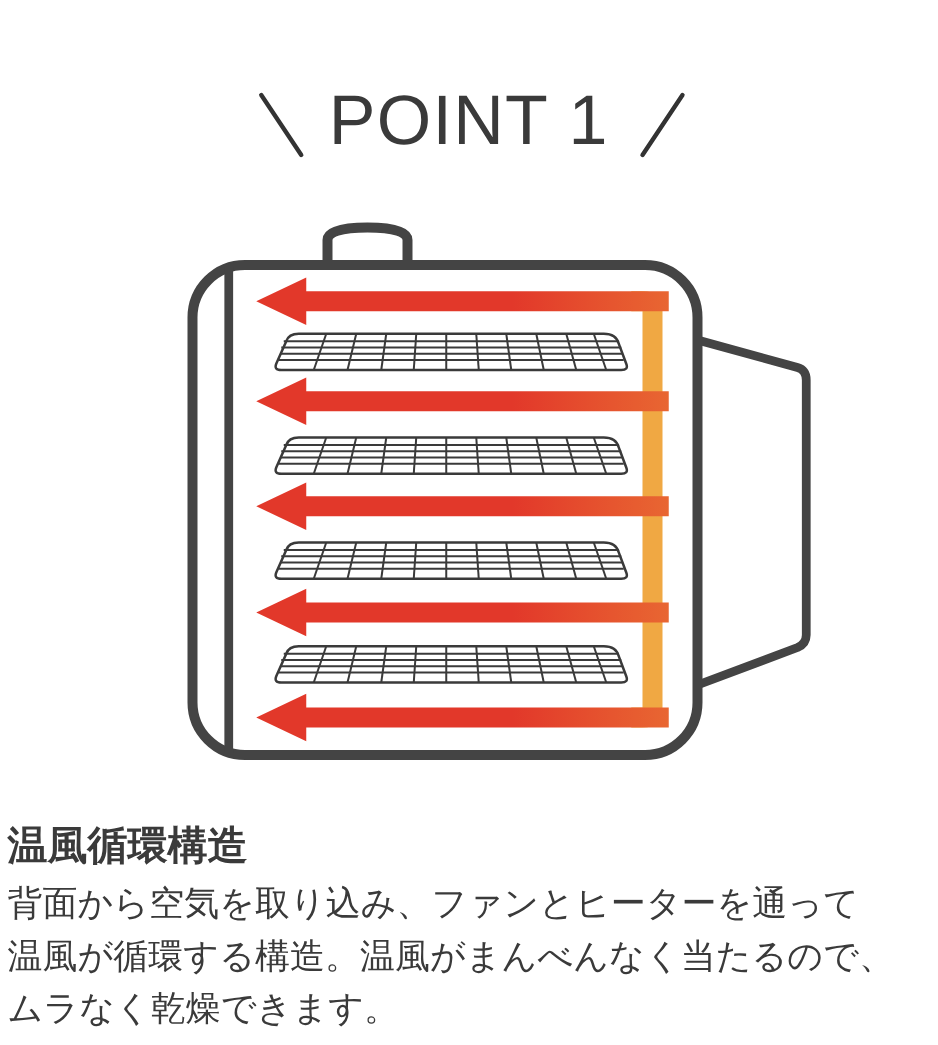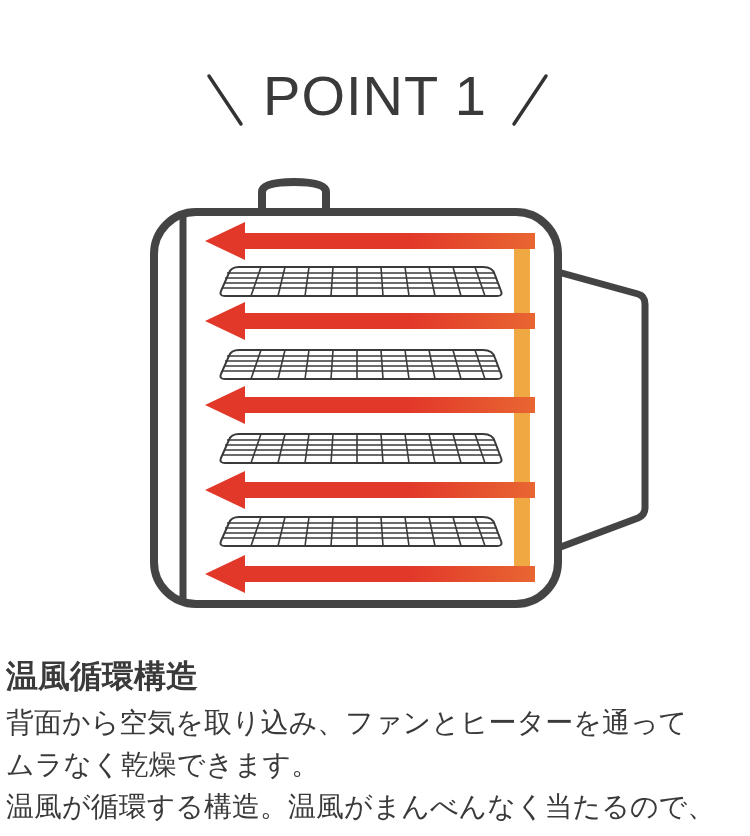--- a/index.html
+++ b/index.html
@@ -81,15 +81,15 @@
     <use href="#tray" x="221" y="350"></use>
     <use href="#tray" x="221" y="434"></use>
     <use href="#tray" x="221" y="517"></use>
   </g>
 </svg>
 
 <div class="heading">温風循環構造</div>
 
 <div class="body-text">
   <span class="body-line">背面から空気を取り込み、ファンとヒーターを通って</span>
+  <span class="body-line">温風が循環する構造。温風がまんべんなく当たるので、</span>
   <span class="body-line">ムラなく乾燥できます。</span>
-  <span class="body-line">温風が循環する構造。温風がまんべんなく当たるので、</span>
 </div>
 
 </body></html>

